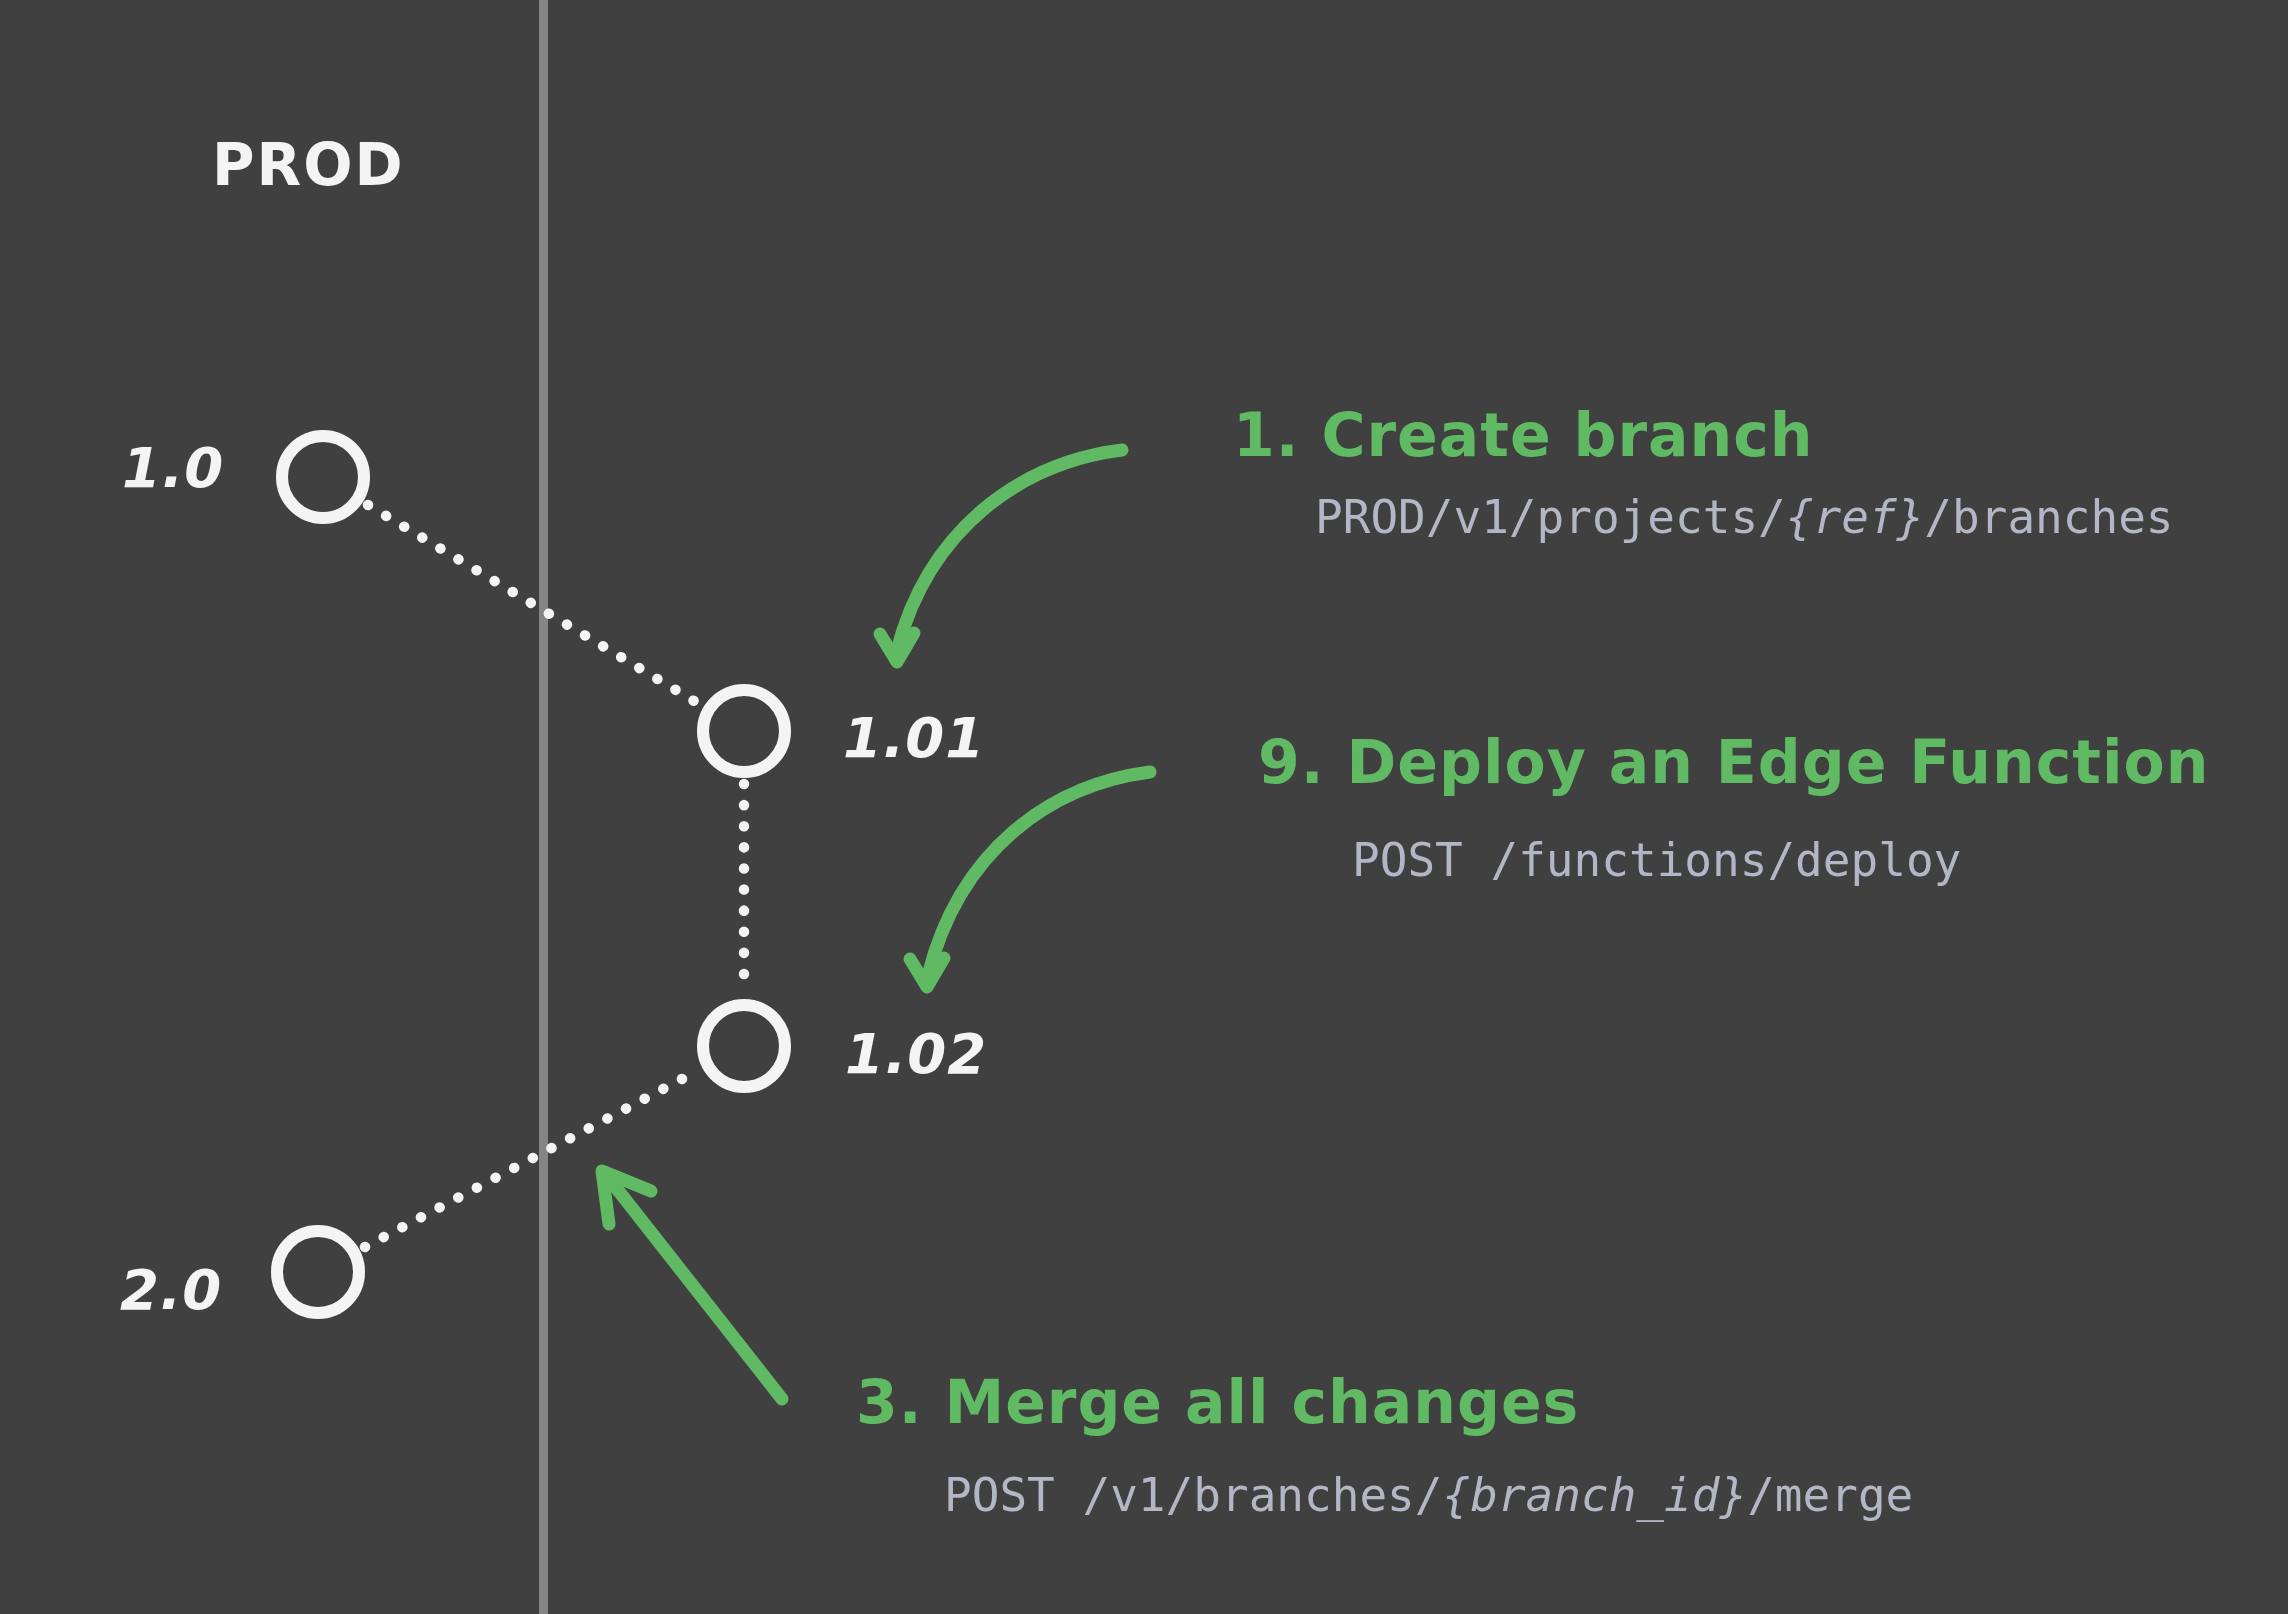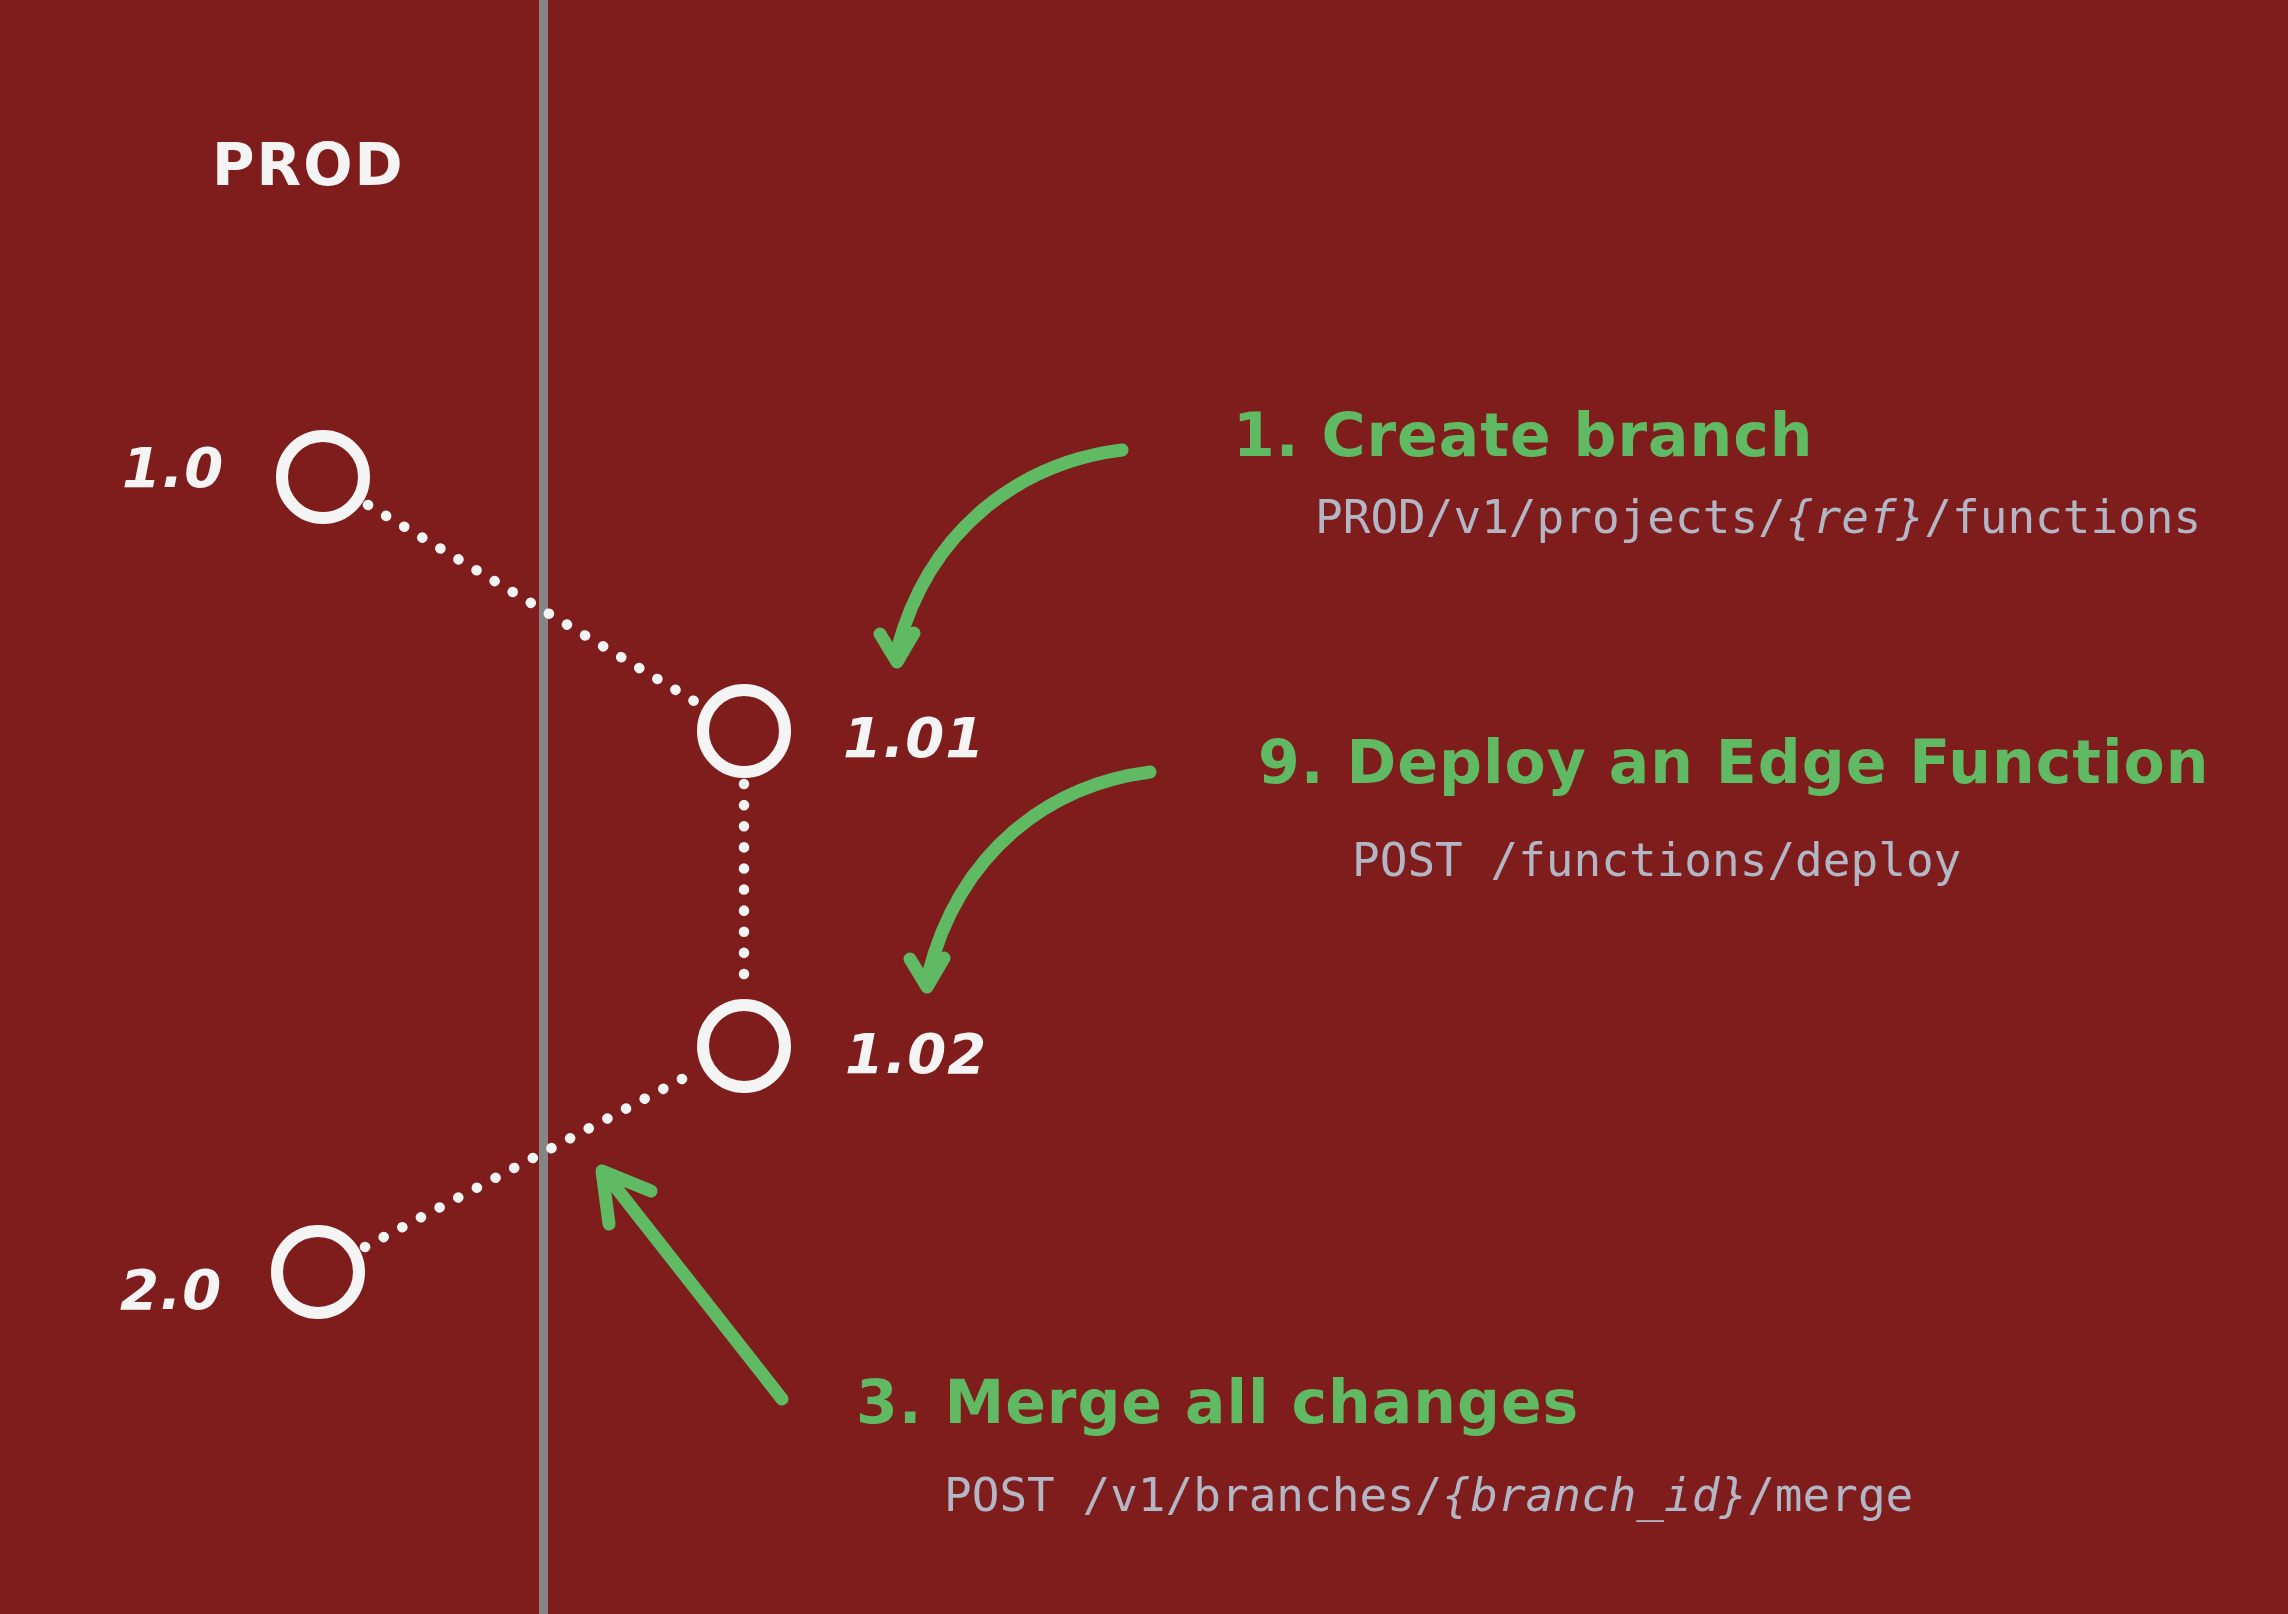--- a/index.html
+++ b/index.html
@@ -1,20 +1,20 @@
 <!DOCTYPE html>
 <html><head>
 <meta charset="utf-8">
 <style>
   html,body{margin:0;padding:0;background:#0e0e0f;}
   .canvas{
     position:relative;
     width:2288px;
     height:1614px;
-    background:#7f1d1d;
+    background:#404040;
     overflow:hidden;
     font-family:"DejaVu Sans", sans-serif;
   }
   svg.graph{position:absolute;left:0;top:0;width:2288px;height:1614px;display:block;}
   .txt{position:absolute;line-height:1;white-space:nowrap;}
   .col-label{color:#f4f4f4;font-weight:bold;font-size:58px;letter-spacing:2px;}
   .node-label{color:#f4f4f4;font-weight:bold;font-style:italic;font-size:56px;letter-spacing:1px;}
   .step-title{color:#5fba63;font-weight:bold;font-size:60px;letter-spacing:1px;}
   .endpoint{
     font-family:"DejaVu Sans Mono", monospace;
@@ -58,21 +58,21 @@
   </svg>
 
   <div class="txt col-label" style="left:212px;top:136px;">PROD</div>
 
   <div class="txt node-label" style="left:122px;top:440px;">1.0</div>
   <div class="txt node-label" style="left:843px;top:710px;">1.01</div>
   <div class="txt node-label" style="left:845px;top:1026px;">1.02</div>
   <div class="txt node-label" style="left:120px;top:1238px;margin-top:24px;">2.0</div>
 
   <div class="txt step-title" style="left:1233px;top:405px;">1. Create branch</div>
-  <div class="txt endpoint" style="left:1315px;top:494px;"><span>PROD/v1/projects/</span><em>{ref}</em><span>/functions</span></div>
+  <div class="txt endpoint" style="left:1315px;top:494px;"><span>PROD/v1/projects/</span><em>{ref}</em><span>/branches</span></div>
 
   <div class="txt step-title" style="left:1258px;top:732px;">9. Deploy an Edge Function</div>
   <div class="txt endpoint" style="left:1352px;top:837px;"><span>POST /functions/deploy</span><em></em><span></span></div>
 
   <div class="txt step-title" style="left:856px;top:1372px;">3. Merge all changes</div>
   <div class="txt endpoint" style="left:944px;top:1472px;"><span>POST /v1/branches/</span><em>{branch_id}</em><span>/merge</span></div>
 
 </div>
 
 </body></html>

